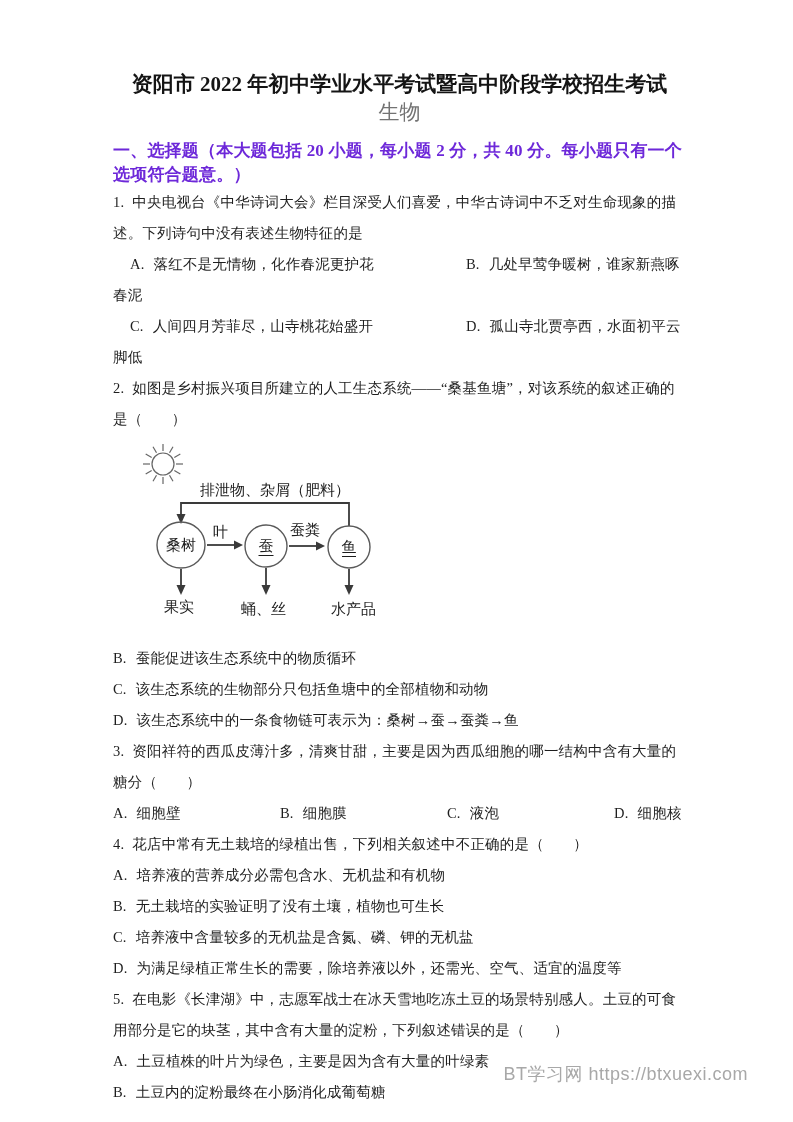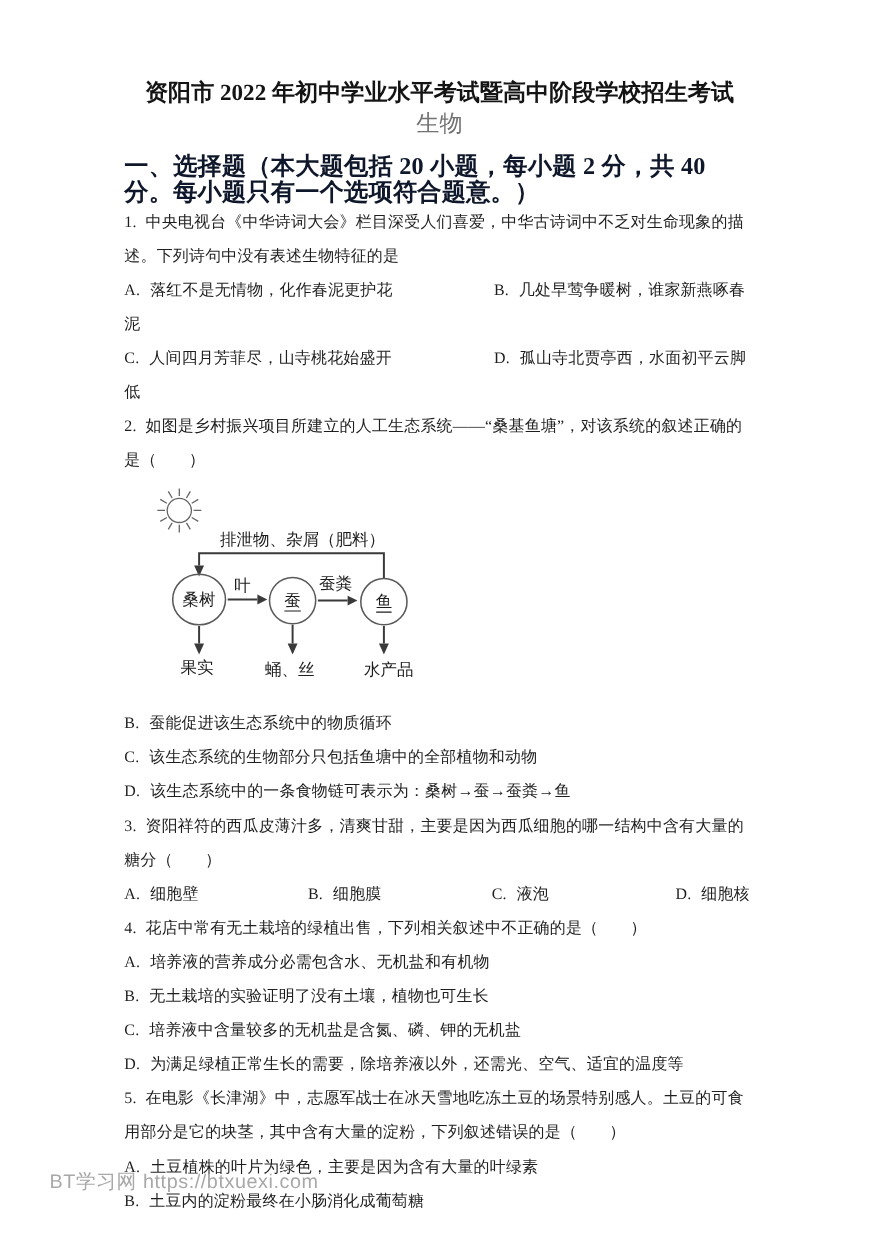--- a/index.html
+++ b/index.html
@@ -16,38 +16,38 @@
   }
   .title {
     text-align:center; font-weight:bold;
     font-size:21px; line-height:28px; color:#141414;
   }
   .subtitle {
     text-align:center; font-weight:normal;
     font-size:21px; line-height:28px; color:#737373;
   }
   .section {
-    font-weight:bold; font-size:22px; line-height:24px;
-    margin-top:13px; color:#0f172a; letter-spacing:0.2px;
+    font-weight:bold; font-size:17px; line-height:24px;
+    margin-top:13px; color:#6d28d9; letter-spacing:0.2px;
   }
   .q {
     font-size:14.5px; line-height:31px; letter-spacing:0.2px; margin:0;
   }
   .qnum { margin-right:8px; }
   .opt-label { margin-right:9px; }
-  .col2 { display:inline-block; width:336px; vertical-align:top; }
+  .col2 { display:inline-block; width:336px; vertical-align:top;margin-left:17px; }
   .col4 { display:inline-block; width:167px; vertical-align:top; }
   .diagram-wrap { height:206px; margin:2px 0 0 26px; }
   .dline { stroke:#3a3a3a; stroke-width:1.8; fill:none; }
   .dthin { stroke:#5a5a5a; stroke-width:1.4; fill:none; }
   .dhead { fill:#3a3a3a; stroke:none; }
   .dtext { font-size:15px; font-family:"Liberation Serif","DejaVu Serif",serif; fill:#1c1c1c; }
   .footer {
     position:absolute; left:0; top:1062px; width:100%;
-    text-align:left;
+    text-align:right;
     font-family:"Liberation Sans","DejaVu Sans",sans-serif;
     font-size:18px; color:#a8a8a8; letter-spacing:0.5px;
   }
 </style>
 </head>
 <body>
 
 <div class="page">
 
   <div class="title">资阳市 2022 年初中学业水平考试暨高中阶段学校招生考试</div>

